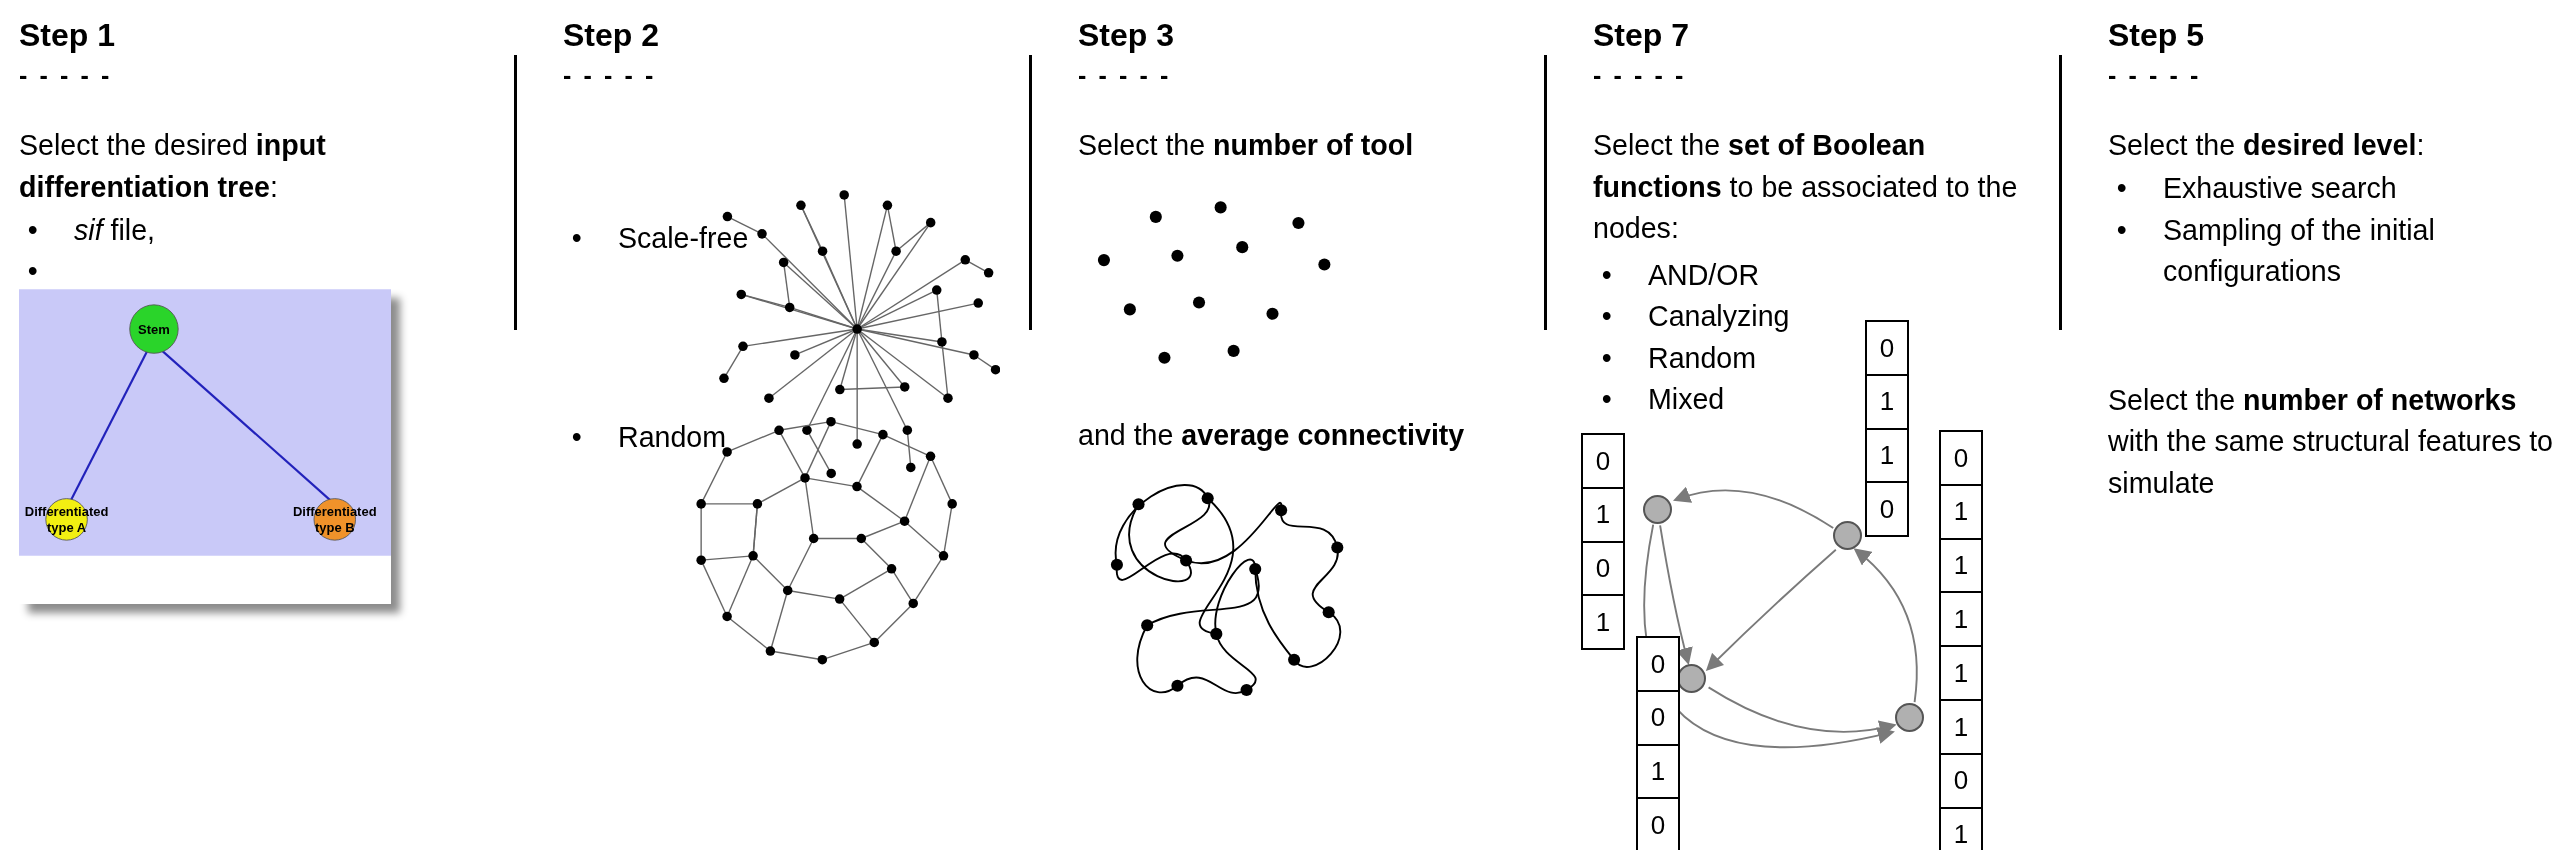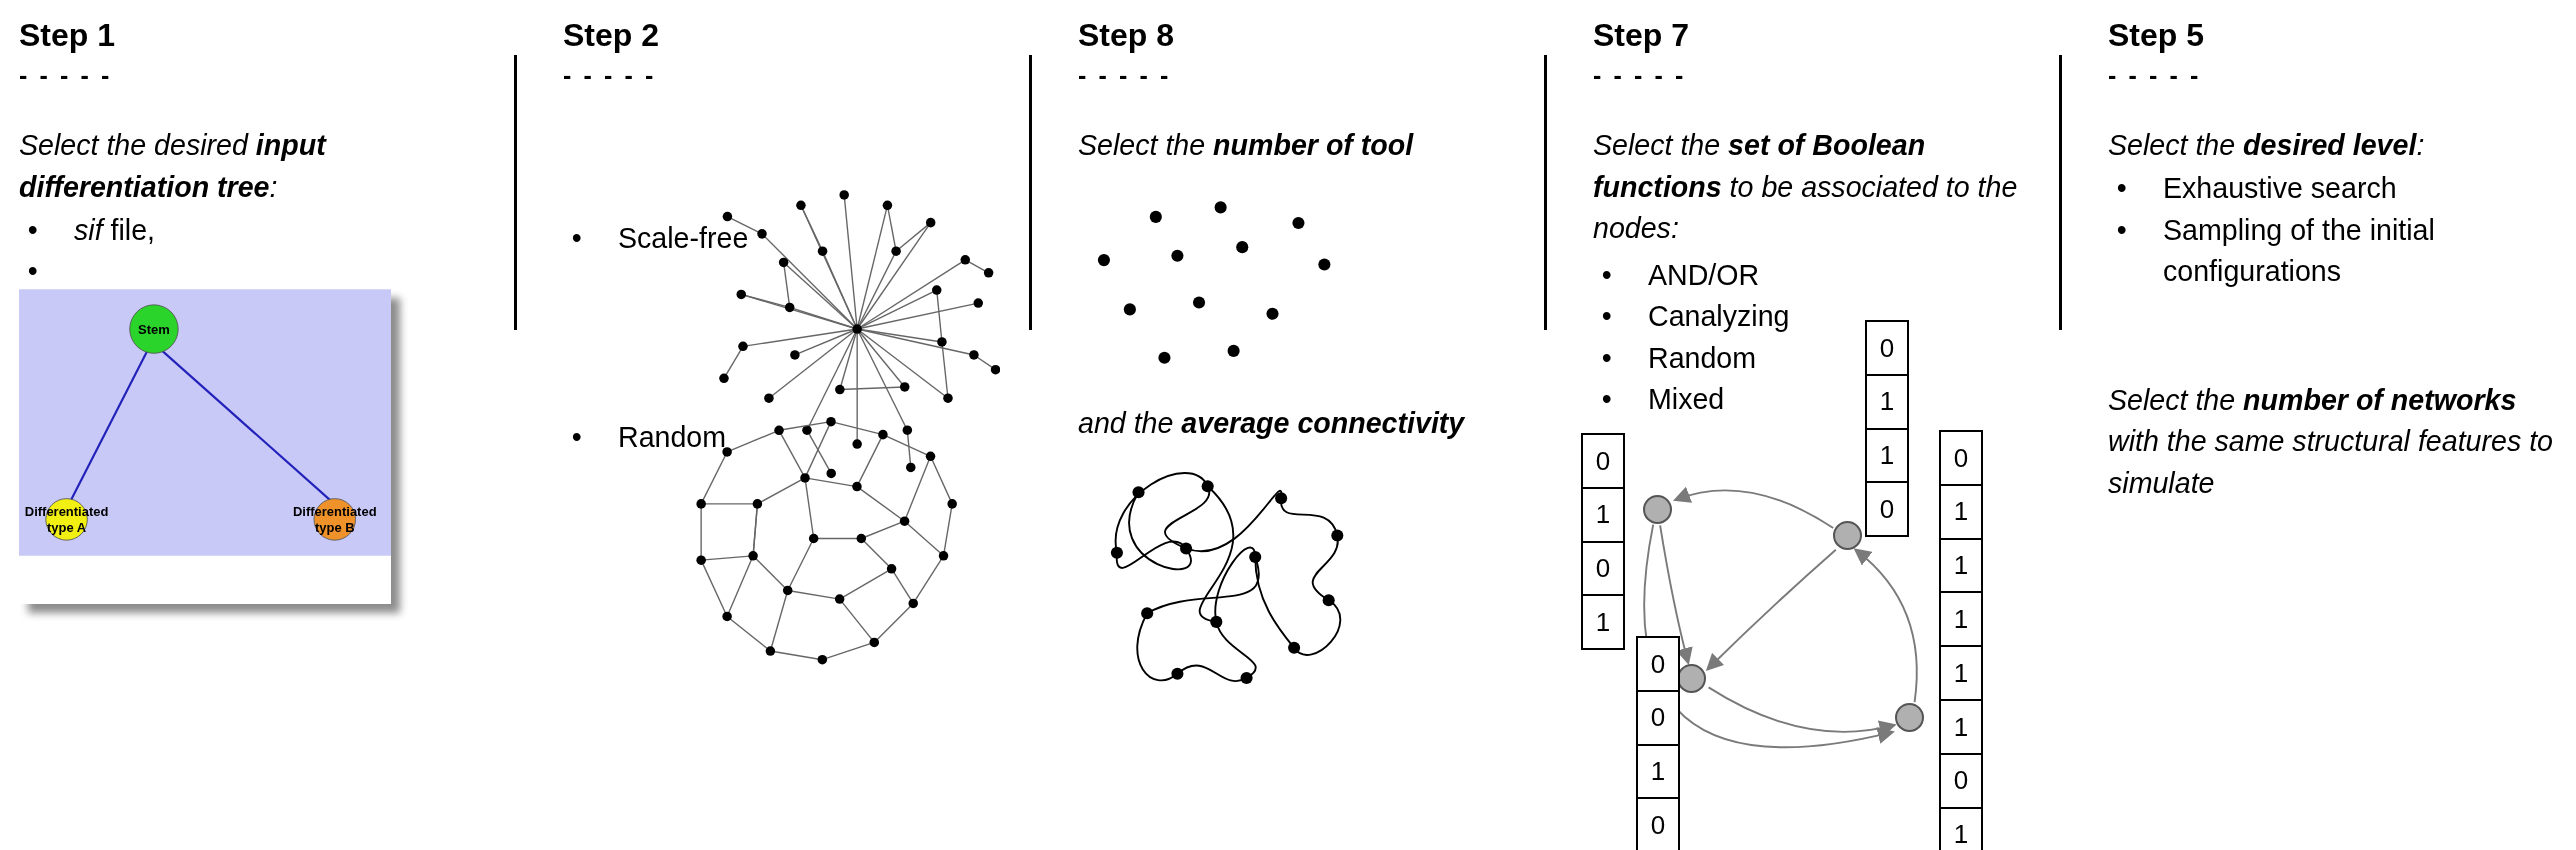--- a/index.html
+++ b/index.html
@@ -5,21 +5,21 @@
   html,body{margin:0;padding:0;}
   body{width:2576px;height:851px;background:#ffffff;color:#000;
        font-family:"Liberation Sans",sans-serif;overflow:hidden;}
   .columns{display:flex;width:2576px;height:851px;}
   .col{position:relative;flex:0 0 auto;width:515px;height:851px;
        padding:17.3px 12px 0 48px;box-sizing:border-box;}
   .col.first{padding-left:19px;}
   .divider{position:absolute;left:-0.9px;top:55px;width:2.6px;height:275px;background:#000;}
   .step-title{margin:0;font-size:32px;font-weight:700;}
   .dashes{margin-top:7px;font-size:25px;font-weight:700;letter-spacing:2.6px;}
-  .para{margin:35px 0 0 0;font-size:28.6px;line-height:1.45;font-style:italic;}
+  .para{margin:35px 0 0 0;font-size:28.6px;line-height:1.45;}
   b{font-weight:700;}
   i{font-style:italic;}
   .bullets{margin-top:1.7px;}
   .bullet{position:relative;padding-left:55px;font-size:28.6px;line-height:1.45;}
   .bullet .dot{position:absolute;left:8.7px;top:0;}
   .abs{position:absolute;}
   svg.fig{display:block;}
   
   .tree-box{position:relative;margin-top:38px;width:372px;height:315px;
             box-shadow:8.7px 8.7px 7.8px rgba(0,0,0,0.45);}
@@ -204,40 +204,40 @@
         <circle cx="190" cy="230" r="5.5" fill="#000"></circle>
         <circle cx="130" cy="220" r="5.5" fill="#000"></circle>
         <circle cx="90" cy="180" r="5.5" fill="#000"></circle>
         <circle cx="160" cy="160" r="5.5" fill="#000"></circle>
         <circle cx="215" cy="160" r="5.5" fill="#000"></circle>
       </svg>
   </section>
 
   <section class="col">
     <div class="divider"></div>
-    <h2 class="step-title">Step 8</h2>
+    <h2 class="step-title">Step 3</h2>
     <div class="dashes">- - - - -</div>
     <p class="para"><span>Select the </span><b>number of tool</b><span></span></p>
 
     <svg id="svg-dots" class="fig" style="margin-top:28px;" width="287" height="189" viewBox="0 0 332 218">
         <circle cx="90" cy="25" r="7" fill="#000"></circle>
         <circle cx="165" cy="14" r="7" fill="#000"></circle>
         <circle cx="255" cy="32" r="7" fill="#000"></circle>
         <circle cx="30" cy="75" r="7" fill="#000"></circle>
         <circle cx="115" cy="70" r="7" fill="#000"></circle>
         <circle cx="190" cy="60" r="7" fill="#000"></circle>
         <circle cx="285" cy="80" r="7" fill="#000"></circle>
         <circle cx="60" cy="132" r="7" fill="#000"></circle>
         <circle cx="140" cy="124" r="7" fill="#000"></circle>
         <circle cx="225" cy="137" r="7" fill="#000"></circle>
         <circle cx="100" cy="188" r="7" fill="#000"></circle>
         <circle cx="180" cy="180" r="7" fill="#000"></circle>
       </svg>
 
-    <p class="para" style="margin-top:19px;"><span>and the </span><b>average connectivity</b></p>
+    <p class="para" style="margin-top:31px;"><span>and the </span><b>average connectivity</b></p>
 
     <svg id="svg-tangle" class="fig" style="margin-top:17.3px;" width="287" height="242" viewBox="0 0 332 280">
       <path class="tangle-path" d="M45,105 C 30,40 130,-15 150,28 C 168,62 52,70 125,100 C 190,125 240,0 235,42 C 231,80 290,40 300,85 C 308,122 240,130 290,160 C 330,185 270,245 250,215 C 232,193 205,160 205,110 C 205,72 150,140 160,185 C 168,222 230,230 195,250 C 165,267 150,215 115,245 C 85,270 50,230 80,175"></path>
       <path class="tangle-path" d="M70,35 C 20,120 160,150 125,100 C 100,65 40,160 45,105"></path>
       <path class="tangle-path" d="M150,28 C 240,110 90,175 160,185"></path>
       <path class="tangle-path" d="M80,175 C 140,140 230,180 205,110"></path>
     <circle cx="70" cy="35" r="7" fill="#000"></circle>
         <circle cx="150" cy="28" r="7" fill="#000"></circle>
         <circle cx="235" cy="42" r="7" fill="#000"></circle>
         <circle cx="300" cy="85" r="7" fill="#000"></circle>

